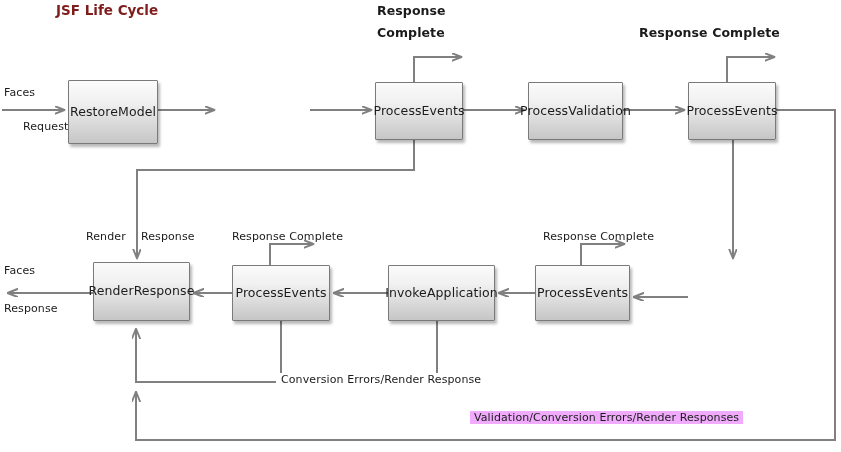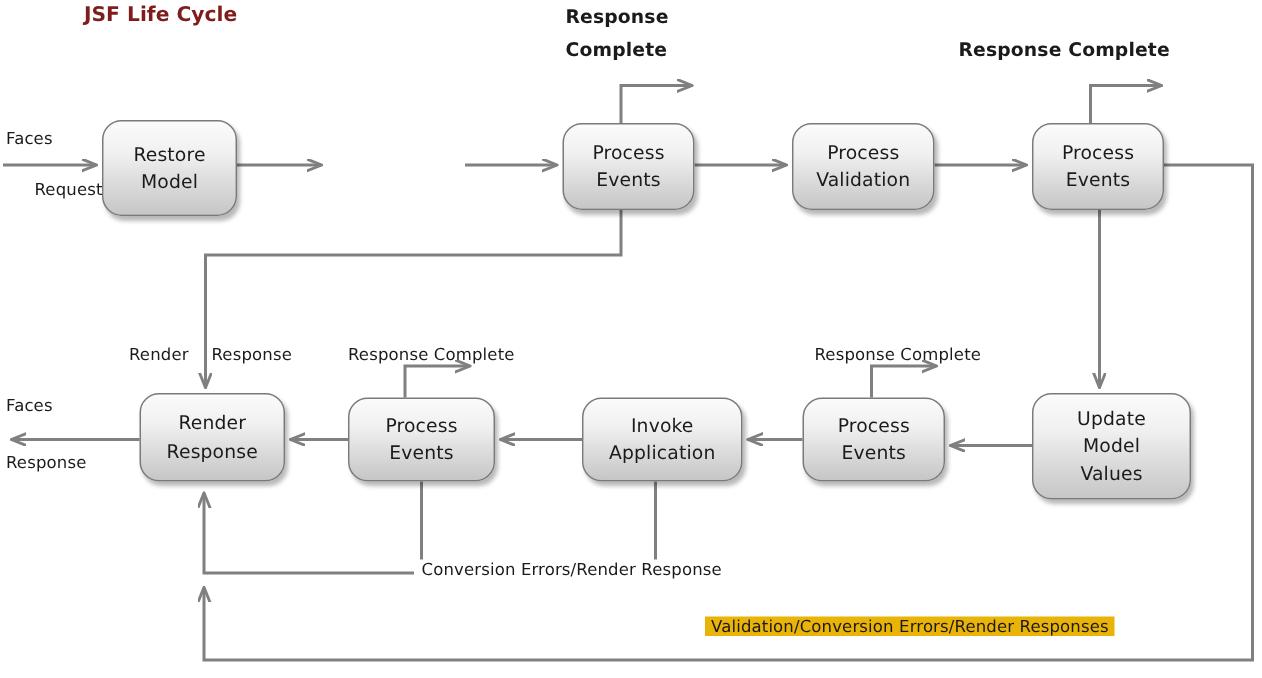--- a/index.html
+++ b/index.html
@@ -7,24 +7,24 @@
     width:841px;height:452px;position:relative;overflow:hidden;
     font-family:"DejaVu Sans","Liberation Sans",sans-serif;
     color:#1a1a1a;
   }
   #stage{position:absolute;left:0;top:0;width:841px;height:452px;}
   svg.layer{position:absolute;left:0;top:0;width:841px;height:452px;}
   .node{
     position:absolute;
     box-sizing:border-box;
     border:1px solid #7a7a7a;
-    border-radius:13px;
+    border-radius:1px;
     background:linear-gradient(to bottom,#fbfbfb 0%,#f0f0f0 35%,#dedede 62%,#c6c6c6 100%);
     box-shadow:2px 3px 3px rgba(0,0,0,0.28);
-    display:flex;flex-direction:column;align-items:center;justify-content:center;
+    display:flex;align-items:center;justify-content:center;
     font-size:12.5px;
     line-height:1.45;
     color:#1b1b1b;
     text-align:center;
     letter-spacing:0.1px;
   }
   .node span{display:block;white-space:nowrap;}
   .lbl{
     position:absolute;
     font-size:11px;
@@ -109,25 +109,20 @@
   <div class="node" style="left:528px;top:82px;width:95px;height:58px;">
     <span>Process</span>
     <span>Validation</span>
   </div>
 
   <div class="node" style="left:688px;top:82px;width:88px;height:58px;">
     <span>Process</span>
     <span>Events</span>
   </div>
 
-  <div class="node" style="left:688px;top:262px;width:106px;height:71px;">
-    <span>Update</span>
-    <span>Model</span>
-    <span>Values</span>
-  </div>
 
   <div class="node" style="left:535px;top:265px;width:95px;height:56px;">
     <span>Process</span>
     <span>Events</span>
   </div>
 
   <div class="node" style="left:388px;top:265px;width:107px;height:56px;">
     <span>Invoke</span>
     <span>Application</span>
   </div>
@@ -154,15 +149,15 @@
   <div class="lbl" style="left:141px;top:230px;">Response</div>
 
   <div class="lbl" style="left:232px;top:230px;">Response Complete</div>
   <div class="lbl" style="left:543px;top:230px;">Response  Complete</div>
 
   <div class="lbl" style="left:4px;top:264px;">Faces</div>
   <div class="lbl" style="left:4px;top:302px;">Response</div>
 
   <div class="lbl" style="left:276px;top:373px;background:#ffffff;padding:0 5px;text-align:center;">Conversion  Errors/Render Response</div>
 
-  <div class="lbl" style="left:470px;top:411px;background:#eab308;padding:0 4px;">Validation/Conversion  Errors/Render Responses</div>
+  <div class="lbl" style="left:470px;top:411px;background:#f0abfc;padding:0 4px;">Validation/Conversion  Errors/Render Responses</div>
 
 </div>
 
 </body></html>

